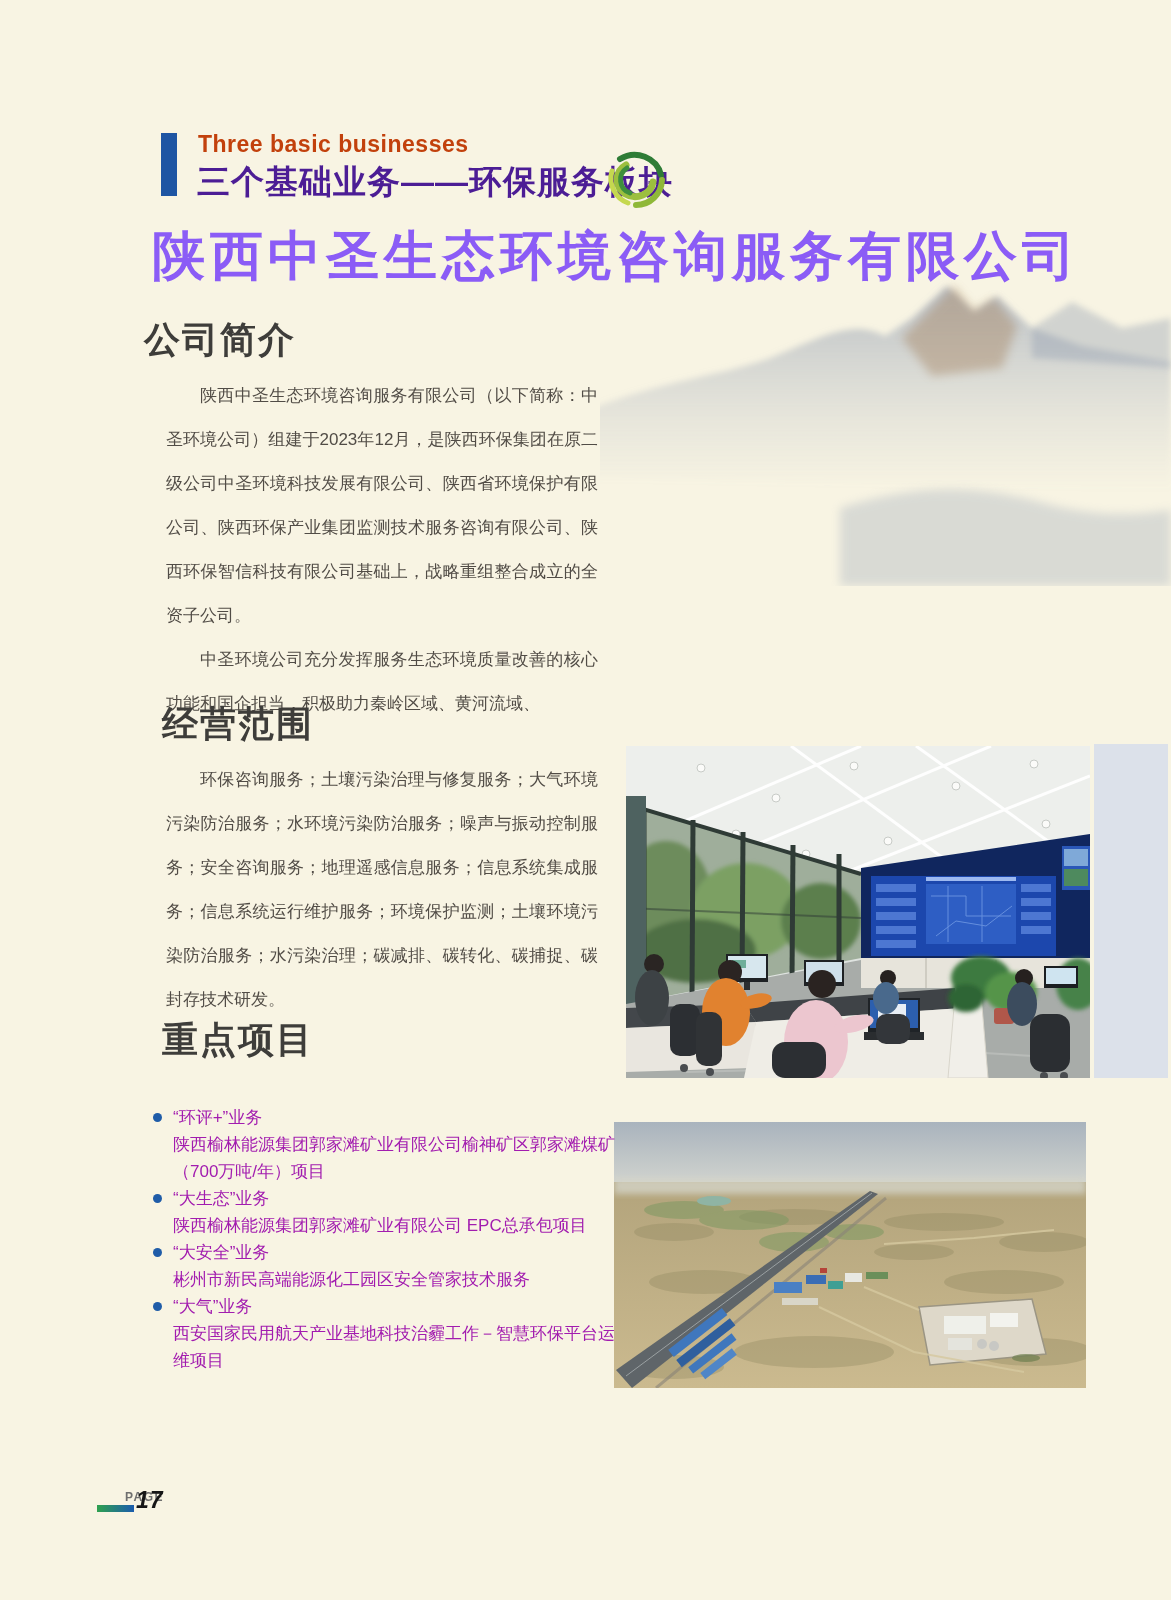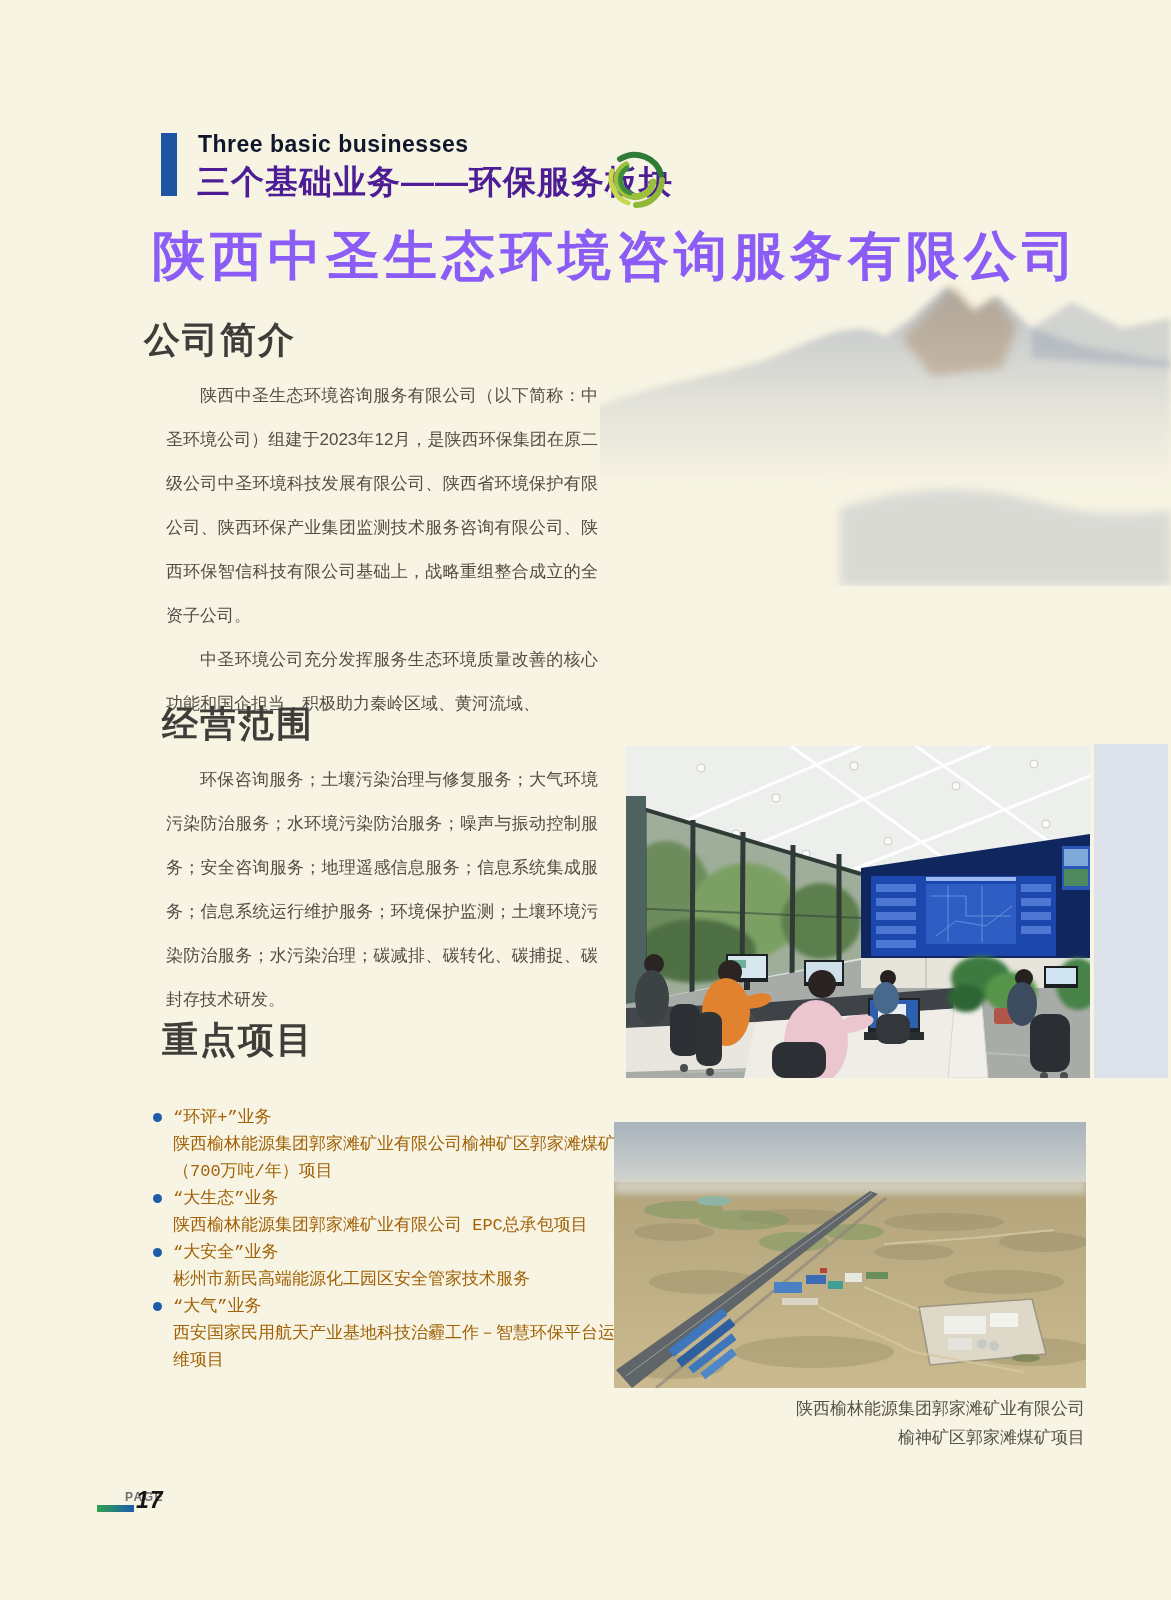--- a/index.html
+++ b/index.html
@@ -5,41 +5,41 @@
   * { margin:0; padding:0; box-sizing:border-box; }
   html,body { background:#d8d4c6; }
   .page {
     position:relative; width:1171px; height:1600px; margin:0 auto;
     background:#f8f4e3; overflow:hidden;
     font-family:"Liberation Sans","DejaVu Sans",sans-serif;
     color:#4e4a44;
   }
   
   .accent-bar { position:absolute; left:161px; top:133px; width:16px; height:63px; background:#1e55a3; }
-  .eyebrow-en { position:absolute; left:198px; top:131px; font-size:23px; font-weight:bold; color:#0f172a; letter-spacing:.5px; }
+  .eyebrow-en { position:absolute; left:198px; top:131px; font-size:23px; font-weight:bold; color:#c2410c; letter-spacing:.5px; }
   .eyebrow-zh { position:absolute; left:197px; top:160px; font-size:33px; font-weight:bold; color:#4c1d95; letter-spacing:1px; }
   .brand-logo { position:absolute; left:606px; top:149px; width:60px; height:60px; }
   .page-title { position:absolute; left:152px; top:221px; font-size:53px; font-weight:bold; color:#8b5cf6; letter-spacing:5px; white-space:nowrap; z-index:2; }
   
   .mountain-art { position:absolute; left:600px; top:256px; width:571px; height:330px; z-index:0; pointer-events:none; }
   
   .sec-heading { position:absolute; font-size:36px; font-weight:bold; color:#3e3d3a; letter-spacing:2px; z-index:2; }
   #intro-heading   { left:144px; top:316px; }
   #scope-heading   { left:162px; top:700px; }
   #projects-heading{ left:162px; top:1016px; }
   .body-copy { font-size:17px; line-height:44px; text-align:justify; color:#514c46; z-index:1; }
   .indent { text-indent:2em; }
   #intro-col1 { position:absolute; left:166px; top:374px; width:432px; }
   #intro-col2 { position:absolute; left:612px; top:374px; width:421px; }
   #scope-body { position:absolute; left:166px; top:758px; width:432px; }
   
   .kp-list { position:absolute; left:150px; top:1104px; width:468px; z-index:1; }
   .kp-item { display:flex; align-items:flex-start; }
   .kp-dot { flex:none; width:9px; height:9px; border-radius:50%; background:#1f5ca8; margin:9px 11px 0 3px; }
-  .kp-text { font-size:17px; line-height:27px; color:#a16207;font-family:Liberation Mono, monospace; }
+  .kp-text { font-size:17px; line-height:27px; color:#a21caf; }
   .kp-label { font-weight:500; }
   
   .photo { position:absolute; overflow:hidden; background:#ccc; }
   #photo1 { left:626px; top:746px; width:464px; height:332px; }
   #side-panel { position:absolute; left:1094px; top:744px; width:74px; height:334px; background:#dce1ea; }
   #photo2 { left:614px; top:1122px; width:472px; height:266px; }
   .caption { position:absolute; left:620px; top:1394px; width:465px; text-align:right; font-size:17px; line-height:29px; color:#55514b; z-index:1; }
   
   .footer-page-label { position:absolute; left:97px; top:1490px; font-size:12px; letter-spacing:1.5px; color:#6f6f6f; font-weight:bold;padding-left:28px; }
   .footer-bar { position:absolute; left:97px; top:1505px; width:37px; height:7px; background:linear-gradient(90deg,#2fa14f,#1c5cad); }
@@ -341,22 +341,18 @@
         <ellipse cx="412" cy="236" rx="14" ry="4" fill="#6d7f4f" opacity="0.7"></ellipse>
       </g>
       <g stroke="#d6c9a0" stroke-width="2" opacity="0.8">
         <polyline points="270,122 360,116 440,108" fill="none"></polyline>
         <polyline points="250,165 305,188" fill="none"></polyline>
         <polyline points="205,185 300,230 410,250" fill="none"></polyline>
       </g>
     </svg>
   </figure>
 
-  <div class="caption">
-    <div>陕西榆林能源集团郭家滩矿业有限公司</div>
-    <div>榆神矿区郭家滩煤矿项目</div>
-  </div>
 
   <div class="footer-page-label">PAGE</div>
   <div class="footer-bar"></div>
   <div class="footer-number">17</div>
 
 </div>
 
 </body></html>

